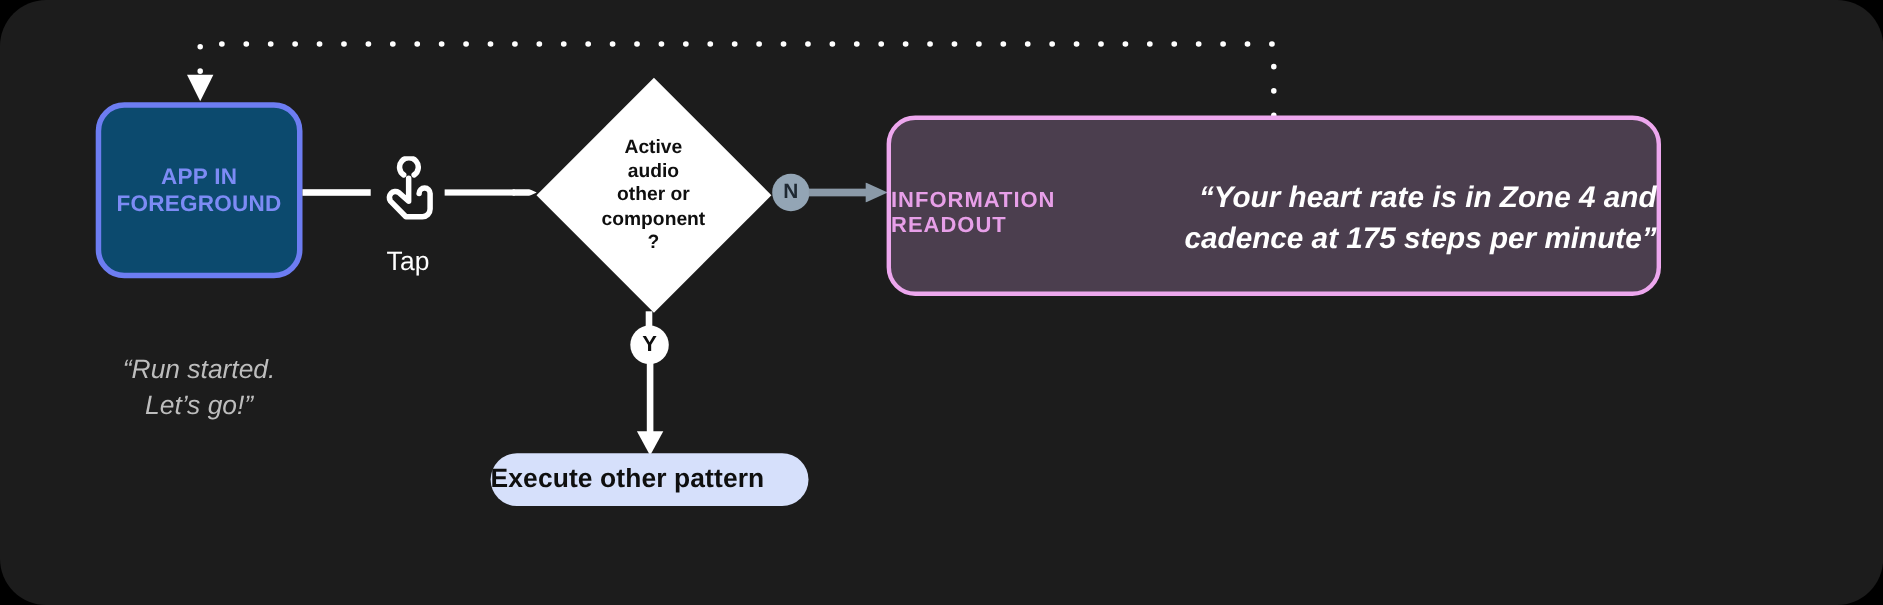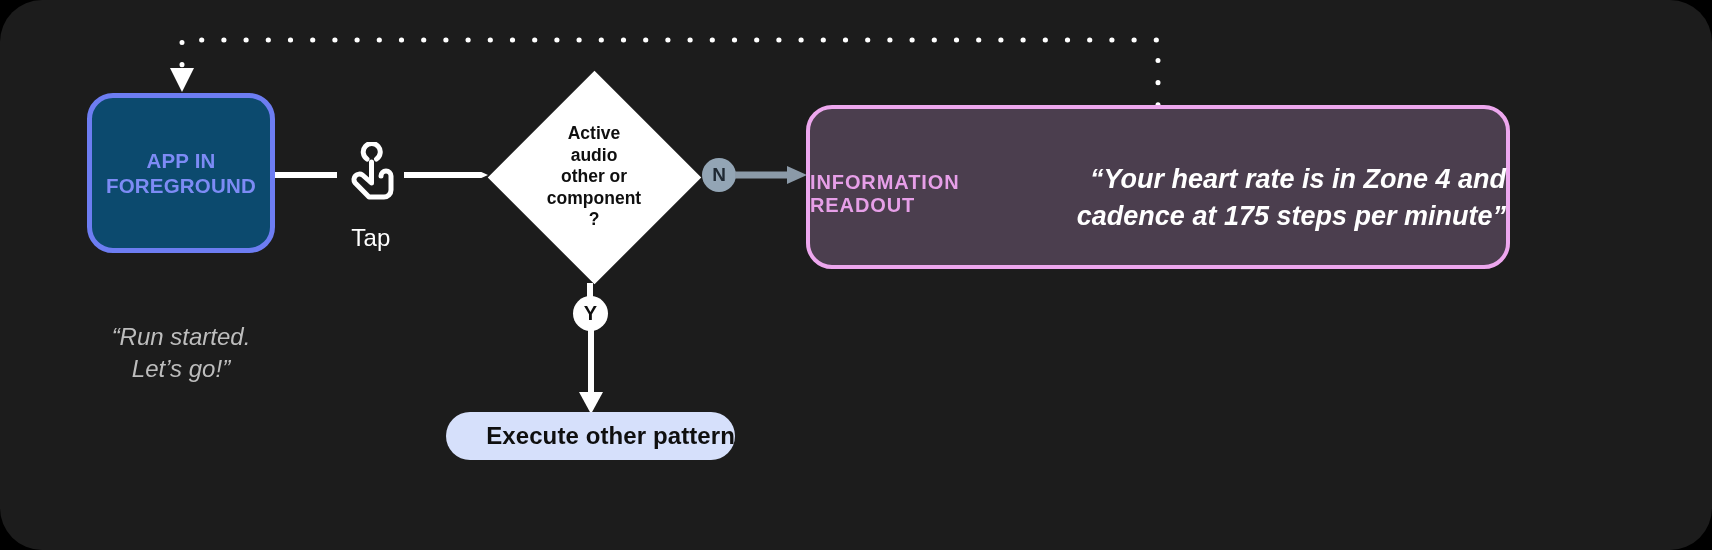--- a/index.html
+++ b/index.html
@@ -175,21 +175,21 @@
   
   #pattern-pill {
     left: 446px;
     top: 412px;
     width: 289px;
     height: 48px;
     background: #d6e0fb;
     border-radius: 24px;
     display: flex;
     align-items: center;
-    justify-content: flex-end;
+    justify-content: flex-start;
   }
   #pattern-pill-label {
     color: #0f0f0f;
     font-size: 24px;
     font-weight: bold;
     letter-spacing: 0.1px;
   }
 
   
   #readout-panel {

